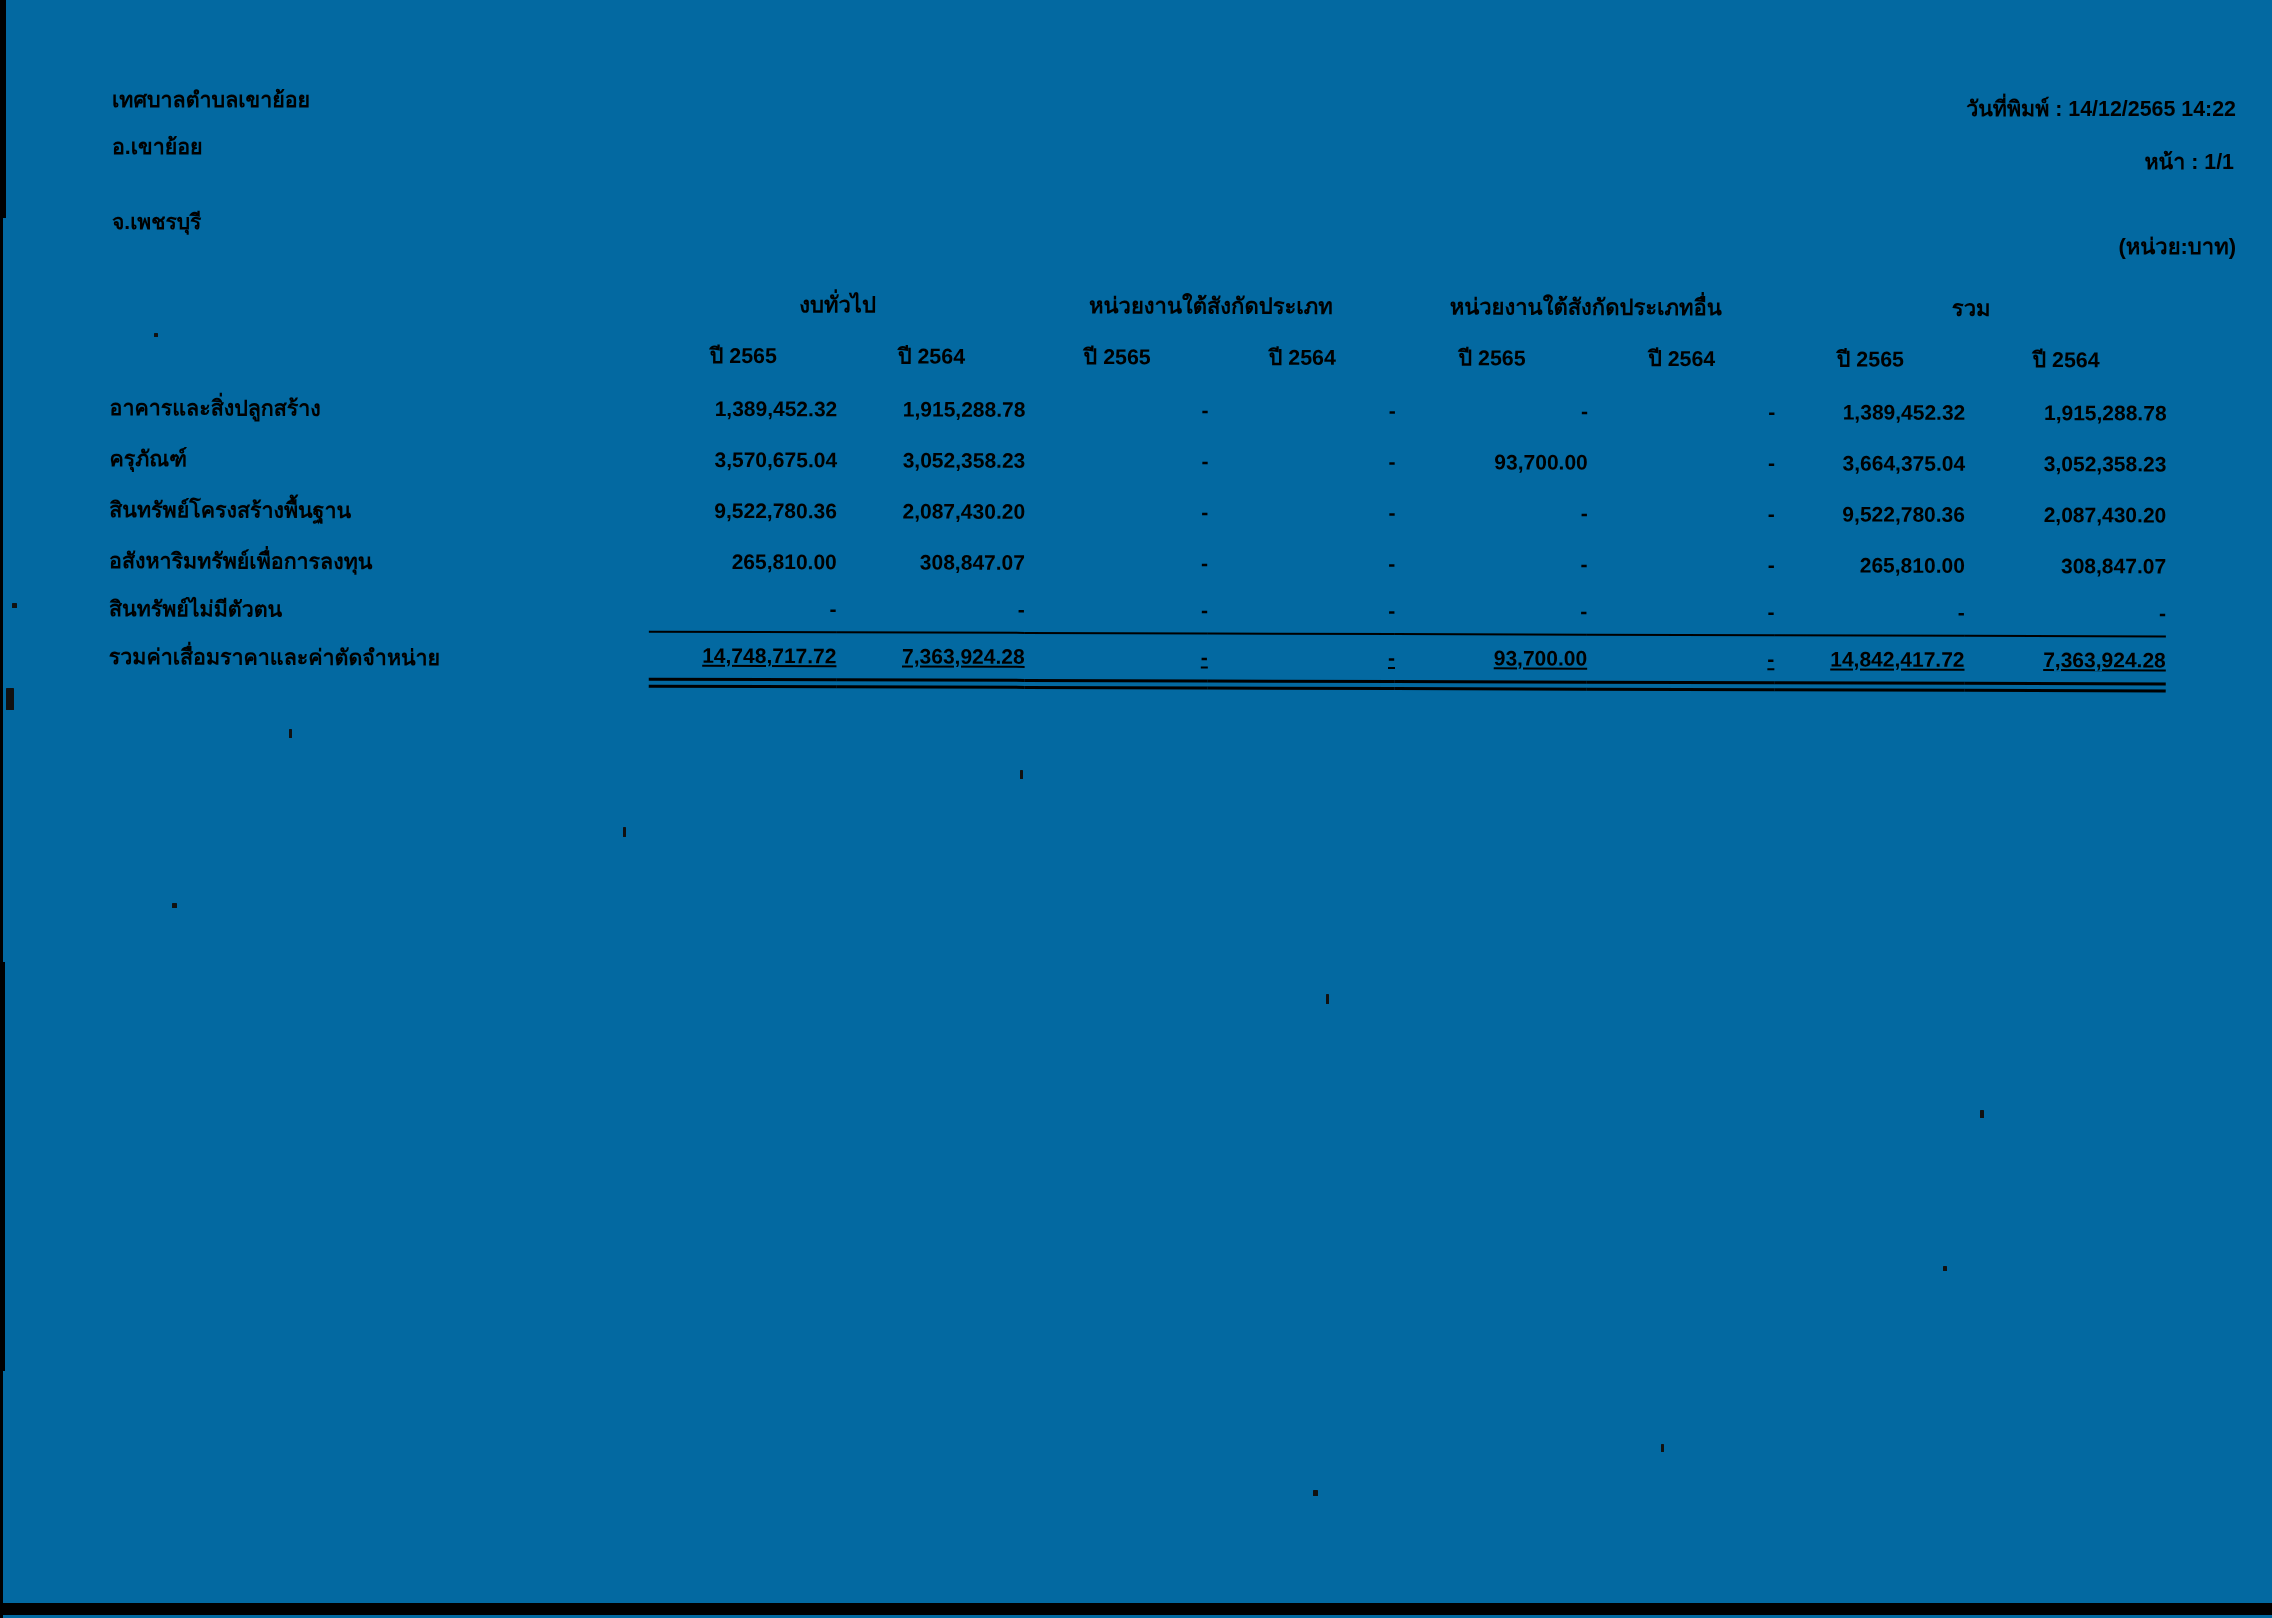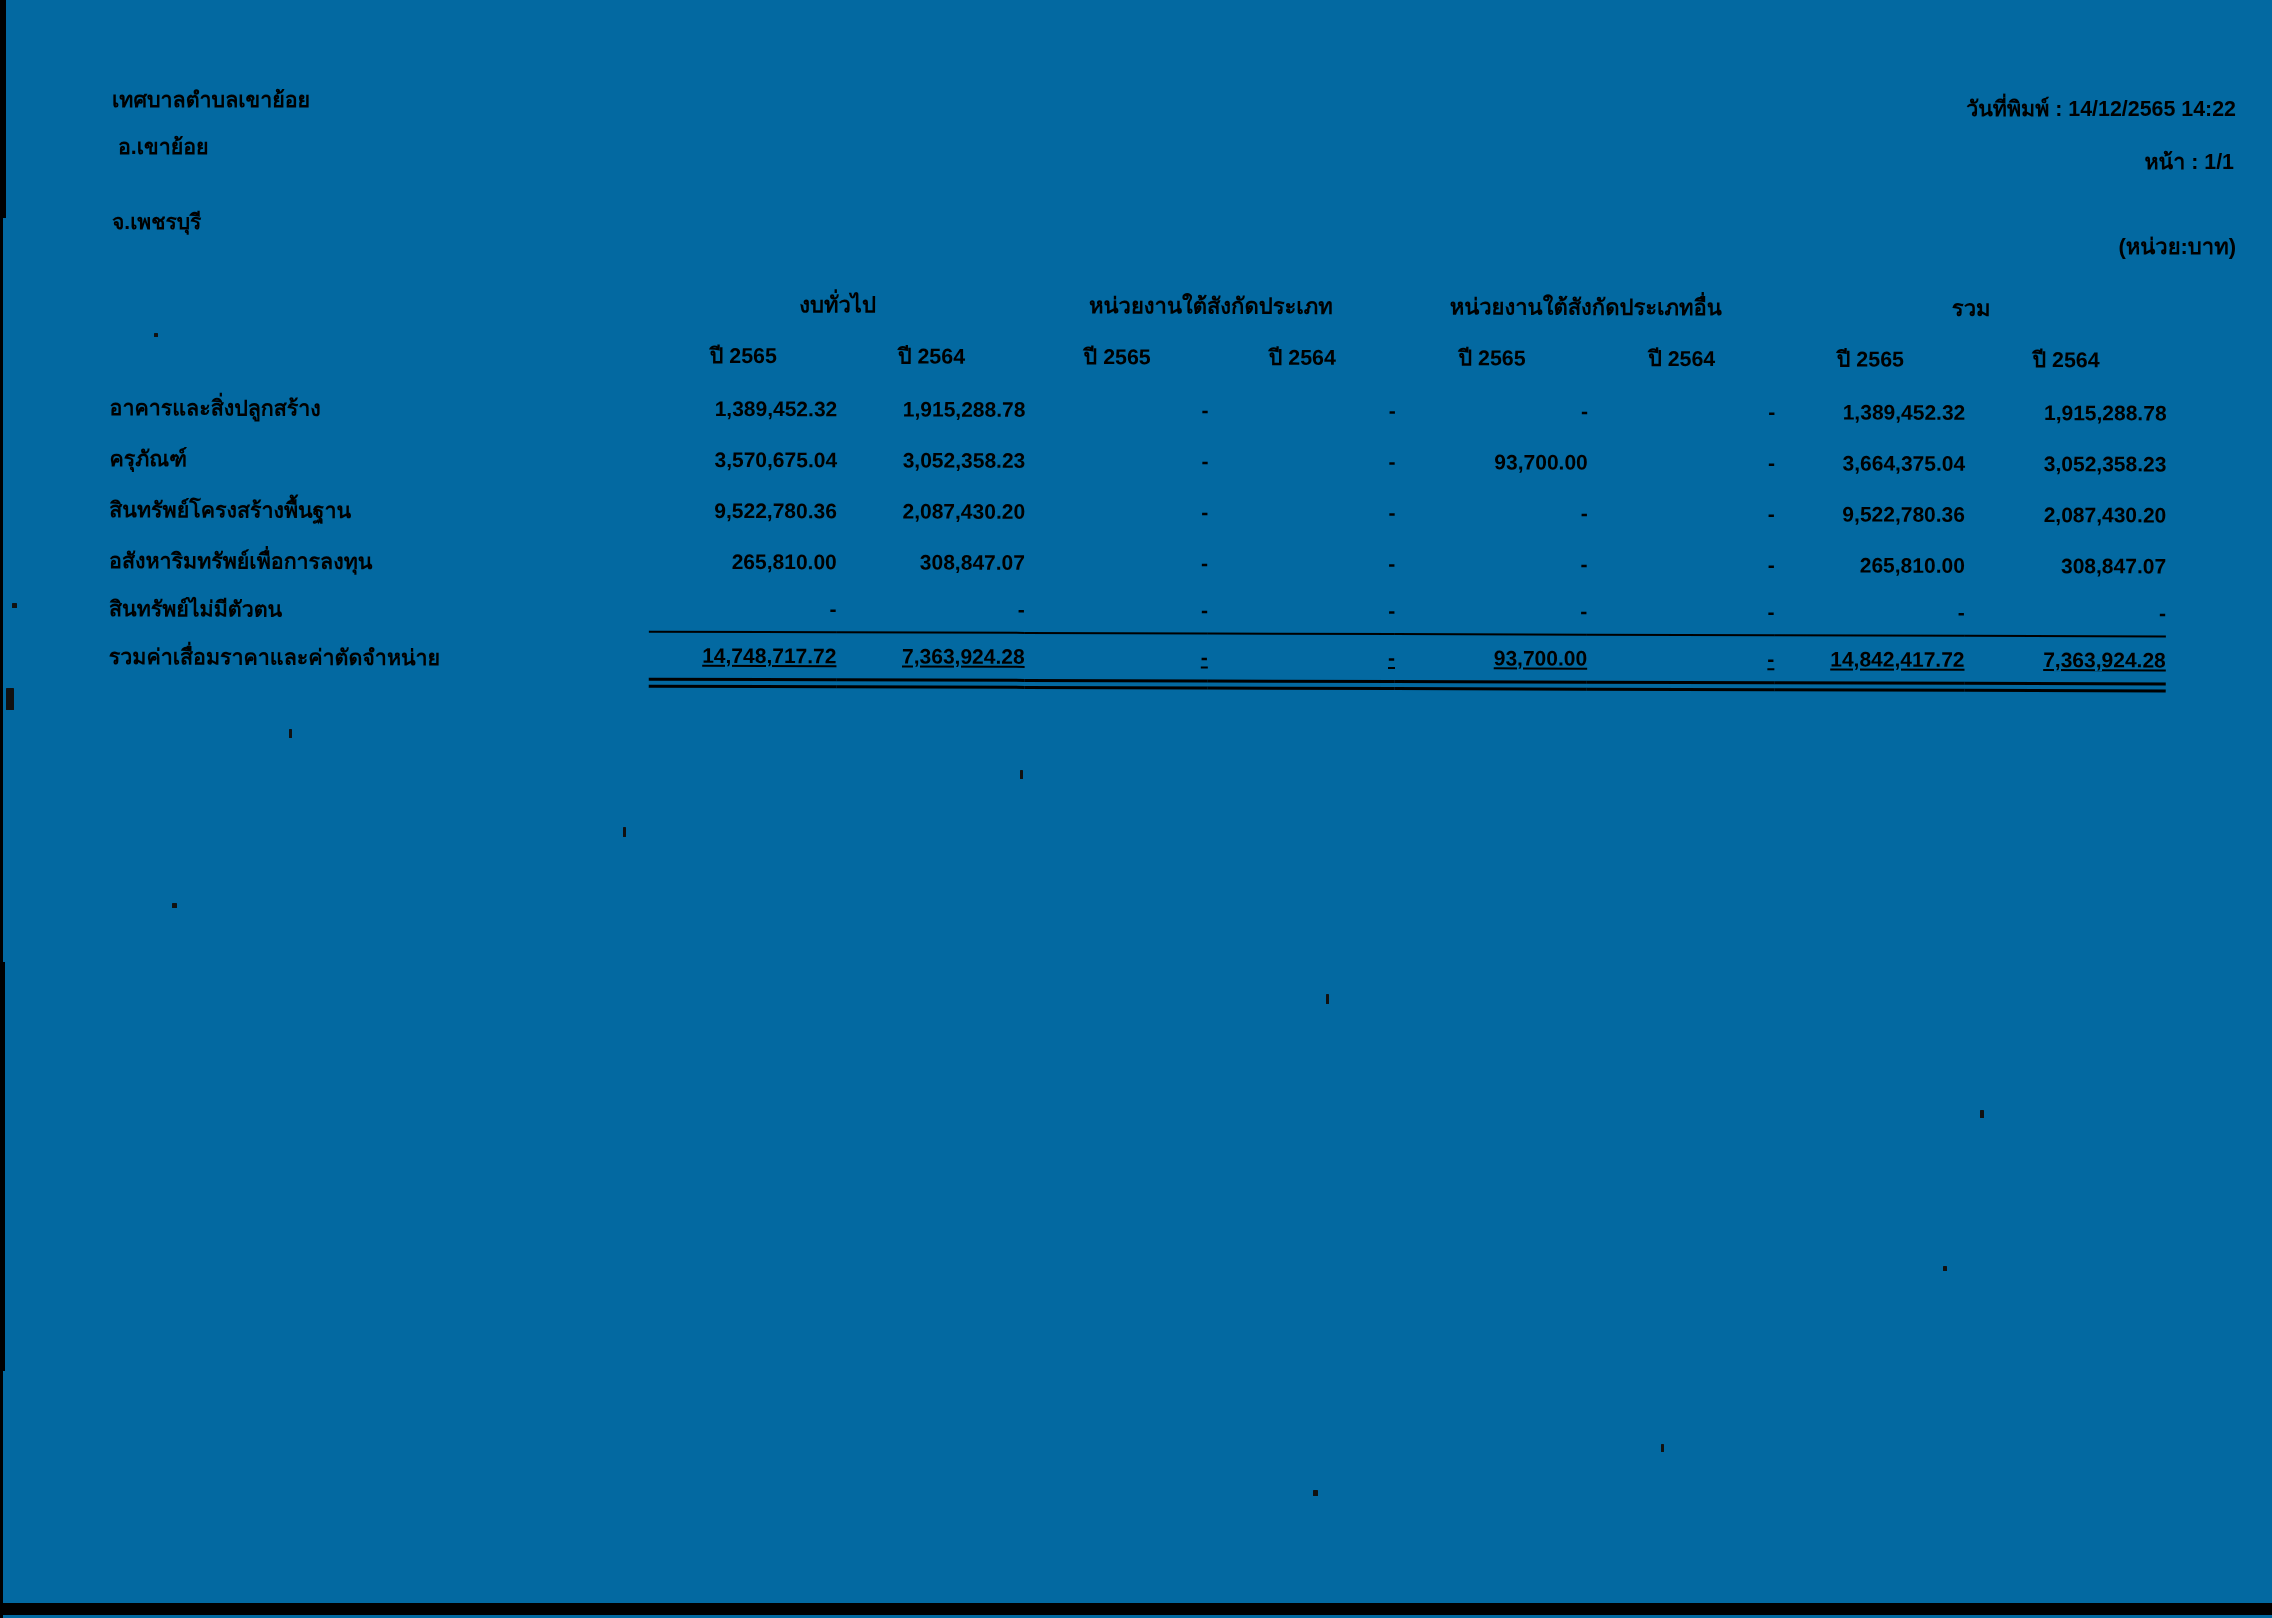--- a/index.html
+++ b/index.html
@@ -17,21 +17,21 @@
   .artifact { position:absolute; background:#000; }
   #edge-left-thin   { left:0; top:0; width:2.6px; height:1618px; }
   #edge-left-top    { left:0; top:0; width:5.8px; height:218px; }
   #edge-left-mid    { left:0; top:962px; width:5.2px; height:409px; }
   #edge-bottom      { left:0; top:1603px; width:2273px; height:11.7px; }
   .speck { position:absolute; background:#111; border-radius:0.6px; }
 
   
   .txt { position:absolute; white-space:nowrap; font-weight:600; }
   #org       { left:112px; top:82px;  font-size:21.4px; }
-  #district  { left:112px; top:129px;  font-size:21.4px;margin-left:6px; }
+  #district  { left:112px; top:129px;  font-size:21.4px; }
   #province  { left:112px; top:173px;  font-size:21px;margin-top:32px; }
   #printdate { right:37px; top:91px;  font-size:21.4px; }
   #pagenum   { right:39px; top:144px;  font-size:21.4px; }
   #title     { left:112px; top:214px;  font-size:24px; font-weight:700; }
   #unit      { right:37px; top:229px;  font-size:22px; font-weight:700; }
 
   
   table.note {
     position:absolute; left:110px; top:281px; width:2057px;
     border-collapse:collapse; table-layout:fixed;

